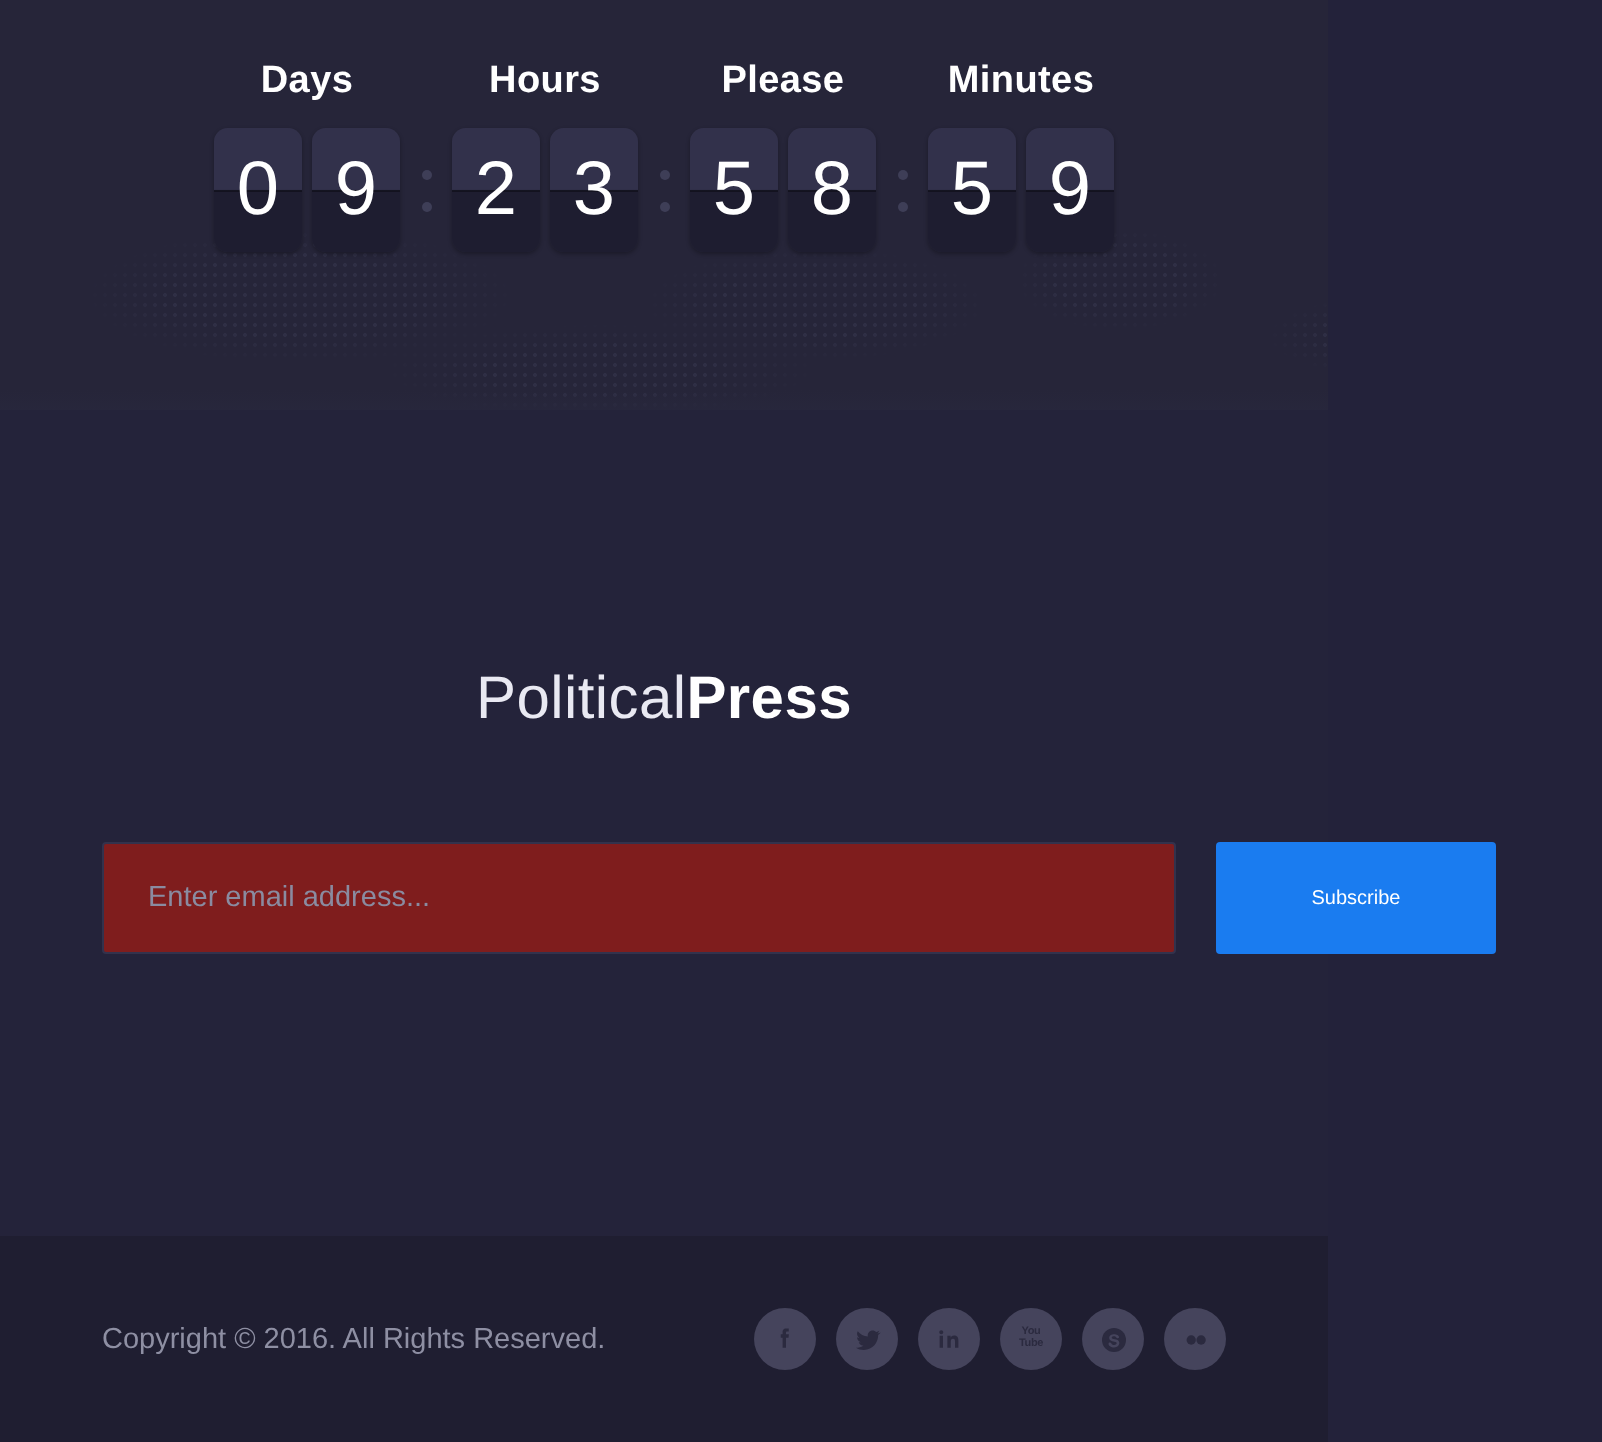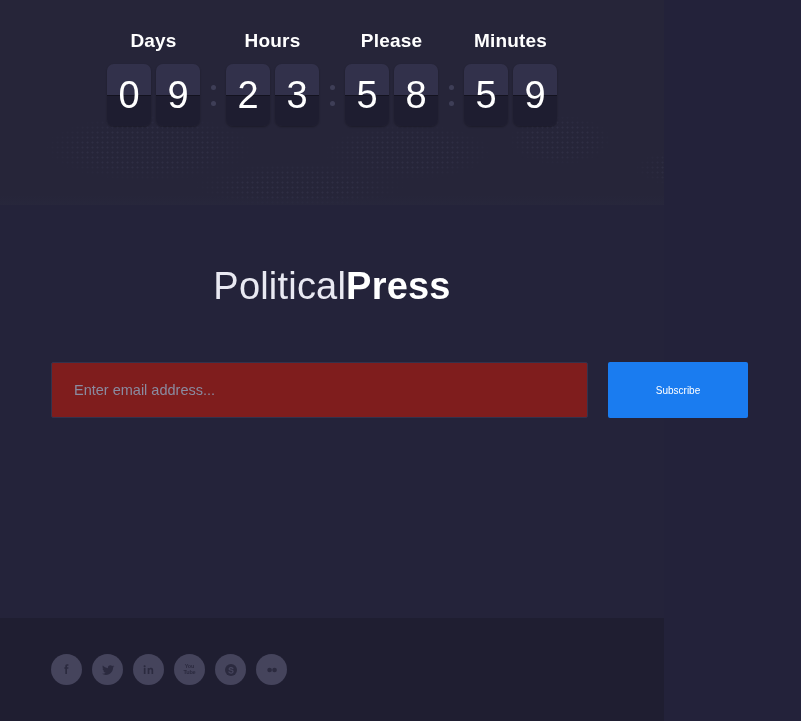--- a/index.html
+++ b/index.html
@@ -16,20 +16,21 @@
     -webkit-font-smoothing: antialiased;
   }
 
   .page {
     position: relative;
     width: 664px;
     height: 721px;
     background: #24233a;
     display: flex;
     flex-direction: column;
+    gap: 32px;
   }
 
   
   .hero {
     position: relative;
     height: 205px;
     flex: 0 0 205px;
     background: #262539;
     overflow: hidden;
   }
@@ -143,22 +144,22 @@
   
   .main {
     flex: 1 1 auto;
     position: relative;
     background: #24233a;
     padding: 0 51px;
   }
 
   .logo {
     text-align: center;
-    margin-top: 60px;
-    font-size: 38px;
+    margin-top: 96px;
+    font-size: 30px;
     color: #ffffff;
     letter-spacing: 0.2px;
   }
   .logo .thin { font-weight: 300; color: #e9e9f2; }
   .logo .bold { font-weight: bold; color: #ffffff; }
 
   .desc {
     margin-top: 59px;
     color: #a7a8bb;
     font-size: 14.5px;
@@ -315,20 +316,21 @@
     </div>
 
 
     <div class="subscribe-row">
       <input class="email-field" type="text" placeholder="Enter email address..." style="">
       <button class="subscribe-btn">Subscribe</button>
     </div>
   </div>
 
   <div class="footer">
+    <div class="copyright">Copyright © 2016. All Rights Reserved.</div>
     <div class="socials" id="socials">
         <div class="social" title="Facebook">
           <svg width="15" height="15" viewBox="0 0 24 24">
             <path fill="#2b2a3f" d="M15.1 8.2h-2.3V6.8c0-.6.4-.8.7-.8h1.5V3.5h-2.1c-2.3 0-2.8 1.7-2.8 2.8v1.9H8.6v2.7h1.5V19h2.7v-8.1h2l.3-2.7z"></path>
           </svg>
         </div>
         <div class="social" title="Twitter">
           <svg width="16" height="16" viewBox="0 0 24 24">
             <path fill="#2b2a3f" d="M21 6.5c-.7.3-1.4.5-2.1.6.8-.5 1.3-1.2 1.6-2-.7.4-1.5.7-2.3.9-.7-.8-1.7-1.2-2.7-1.2-2.1 0-3.7 1.7-3.7 3.7 0 .3 0 .6.1.8-3.1-.2-5.8-1.6-7.6-3.9-.3.6-.5 1.2-.5 1.9 0 1.3.7 2.4 1.7 3.1-.6 0-1.2-.2-1.7-.5 0 1.8 1.3 3.3 3 3.7-.3.1-.6.1-1 .1-.2 0-.5 0-.7-.1.5 1.5 1.9 2.6 3.5 2.6-1.3 1-2.9 1.6-4.7 1.6H3c1.7 1.1 3.7 1.7 5.8 1.7 7 0 10.8-5.8 10.8-10.8v-.5c.8-.5 1.4-1.1 1.9-1.8z"></path>
           </svg>

